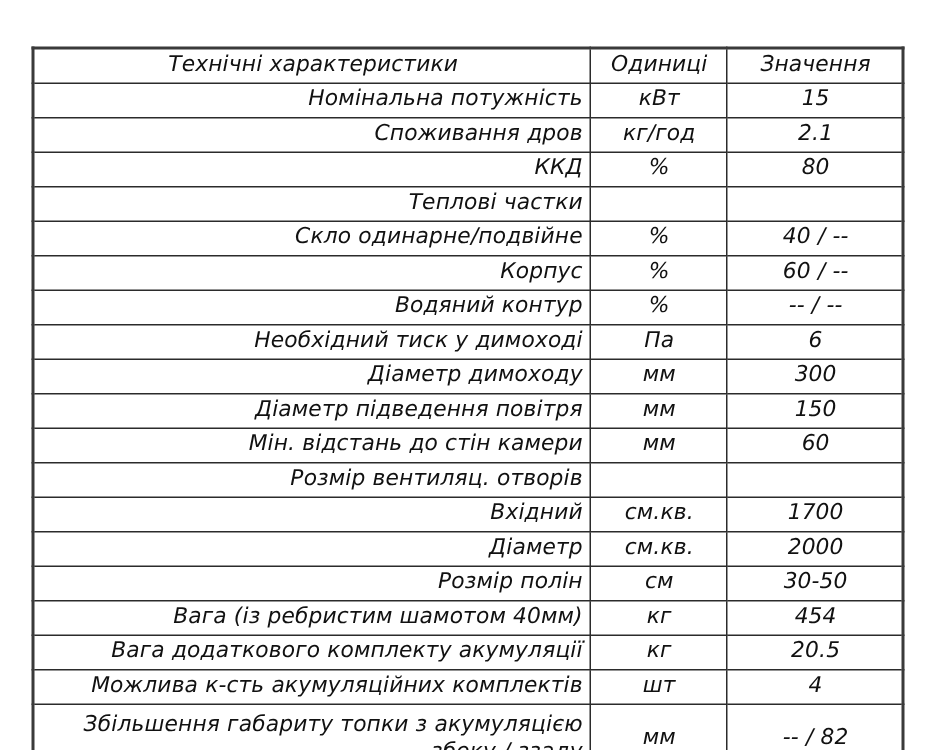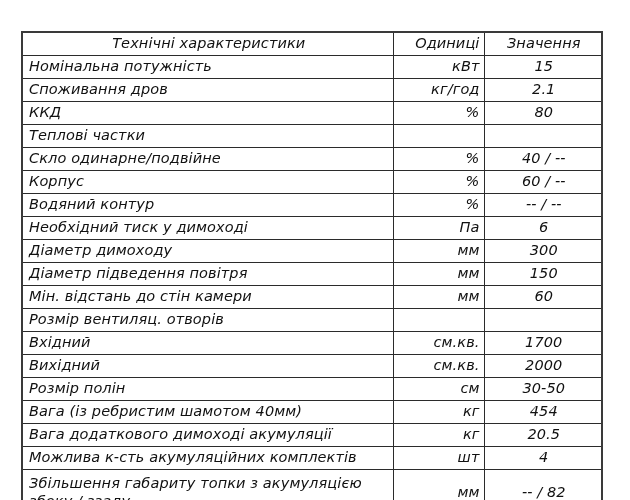--- a/index.html
+++ b/index.html
@@ -50,22 +50,22 @@
     overflow: hidden;
     vertical-align: middle;
     line-height: 1.05;
   }
 
   
   .spec-table {
     border: 2px solid #3a3a3a;
   }
 
-  .cell-name  { text-align: left; }
-  .cell-unit  { text-align: right; }
+  .cell-name  { text-align: right; }
+  .cell-unit  { text-align: center; }
   .cell-value { text-align: center; }
 
   .head-name {
     text-align: center;
     padding-right: 26px;
   }
 
   tr.row-tall td {
     height: 44px;
     white-space: normal;
@@ -150,36 +150,36 @@
           <td class="cell-name">Розмір вентиляц. отворів</td>
           <td class="cell-unit"></td>
           <td class="cell-value"></td>
         </tr>
         <tr>
           <td class="cell-name">Вхідний</td>
           <td class="cell-unit">см.кв.</td>
           <td class="cell-value">1700</td>
         </tr>
         <tr>
-          <td class="cell-name">Вихідний</td>
+          <td class="cell-name">Діаметр</td>
           <td class="cell-unit">см.кв.</td>
           <td class="cell-value">2000</td>
         </tr>
         <tr>
           <td class="cell-name">Розмір полін</td>
           <td class="cell-unit">см</td>
           <td class="cell-value">30-50</td>
         </tr>
         <tr>
           <td class="cell-name">Вага (із ребристим шамотом 40мм)</td>
           <td class="cell-unit">кг</td>
           <td class="cell-value">454</td>
         </tr>
         <tr>
-          <td class="cell-name">Вага додаткового димоході акумуляції</td>
+          <td class="cell-name">Вага додаткового комплекту акумуляції</td>
           <td class="cell-unit">кг</td>
           <td class="cell-value">20.5</td>
         </tr>
         <tr>
           <td class="cell-name">Можлива к-сть акумуляційних комплектів</td>
           <td class="cell-unit">шт</td>
           <td class="cell-value">4</td>
         </tr>
         <tr class="row-tall">
           <td class="cell-name">Збільшення габариту топки з акумуляцією збоку / ззаду</td>

